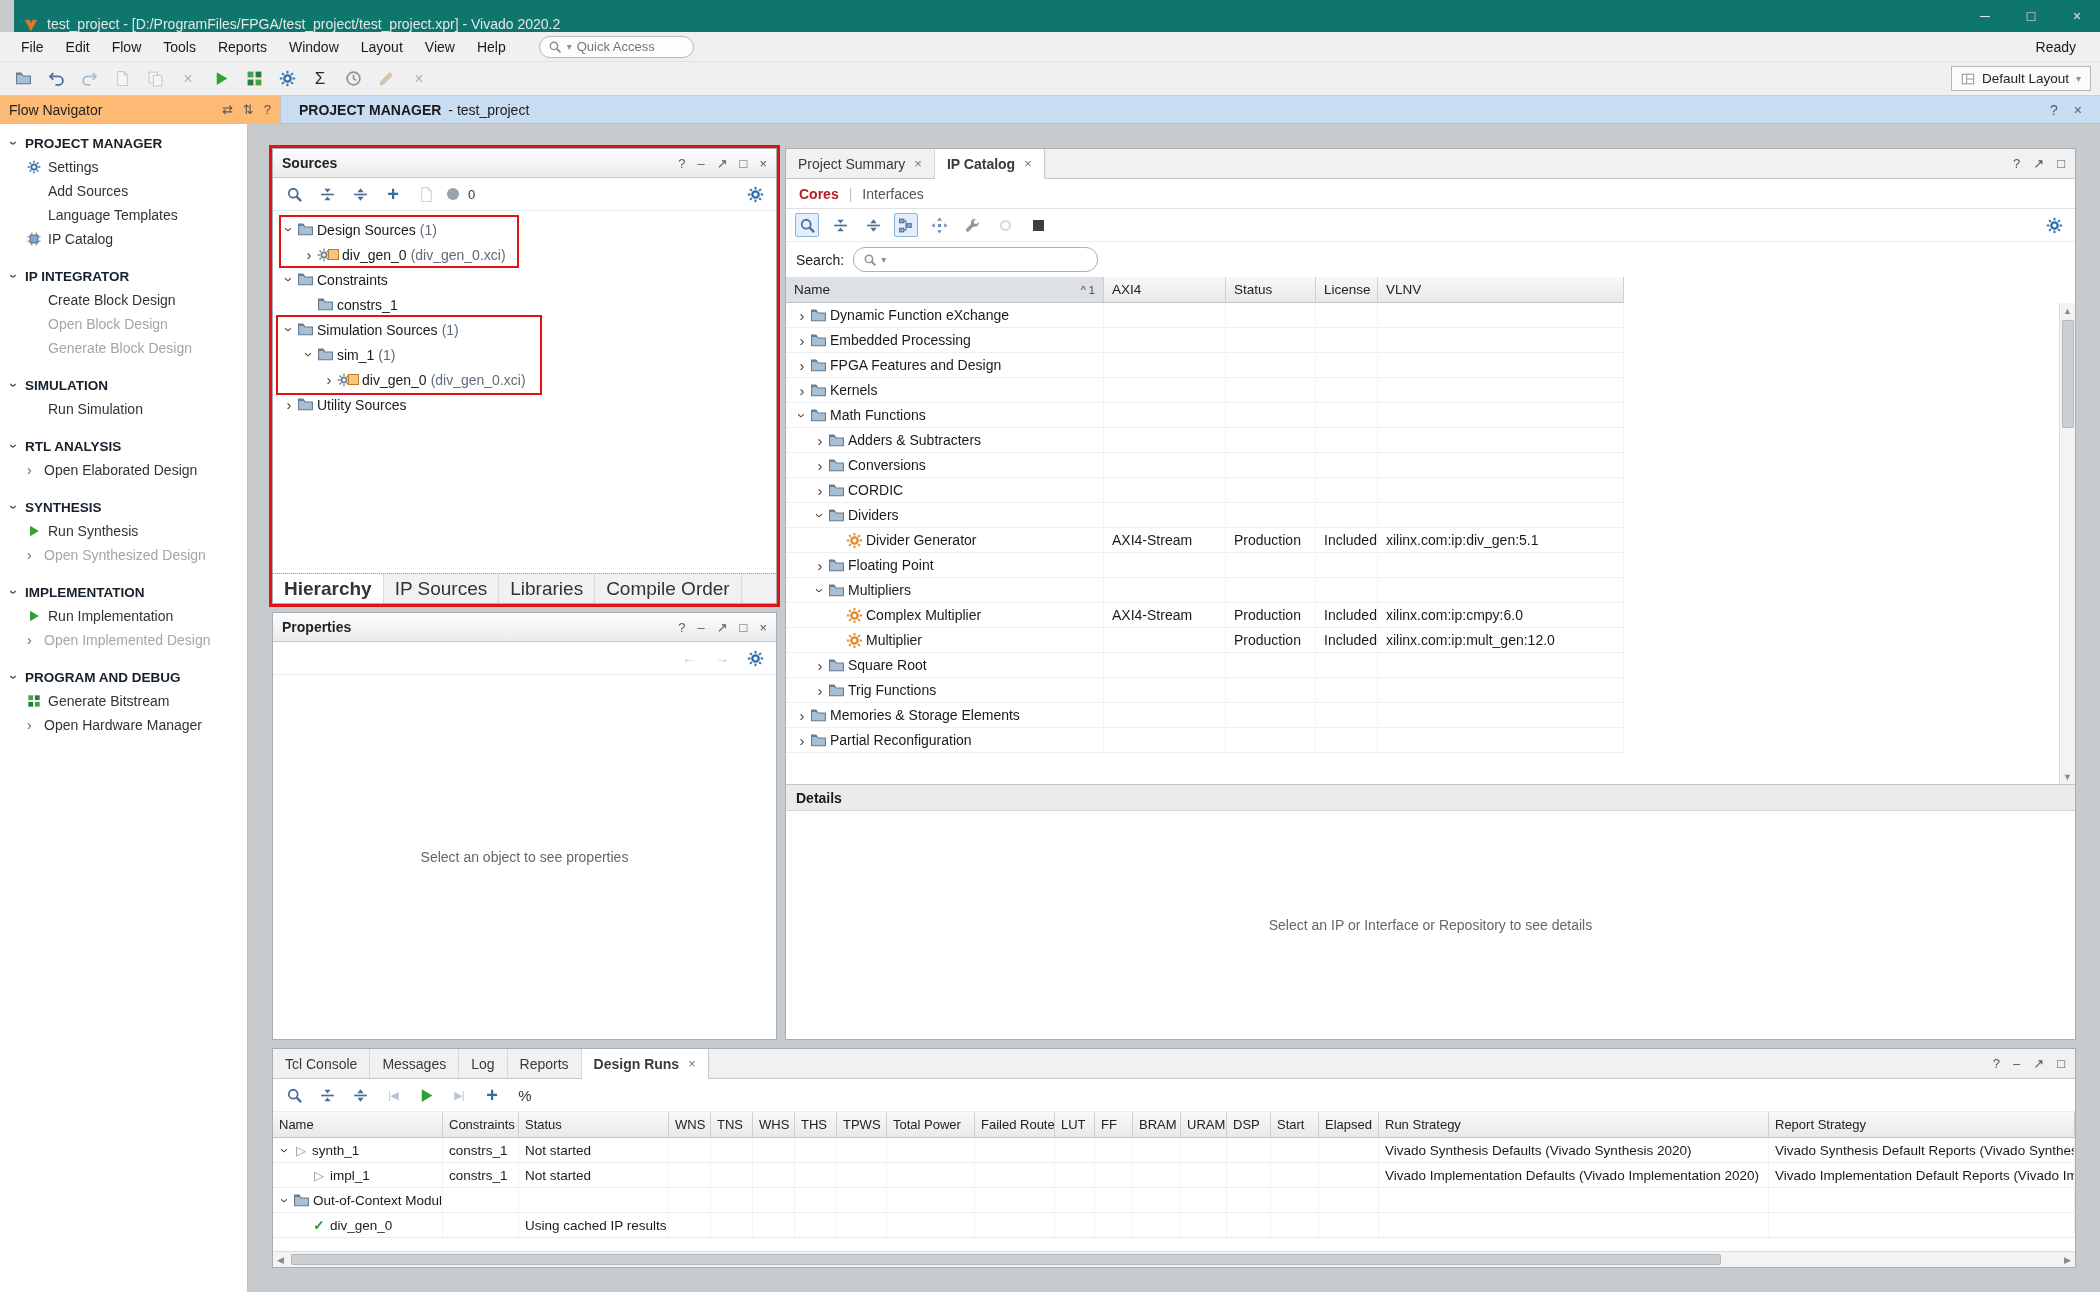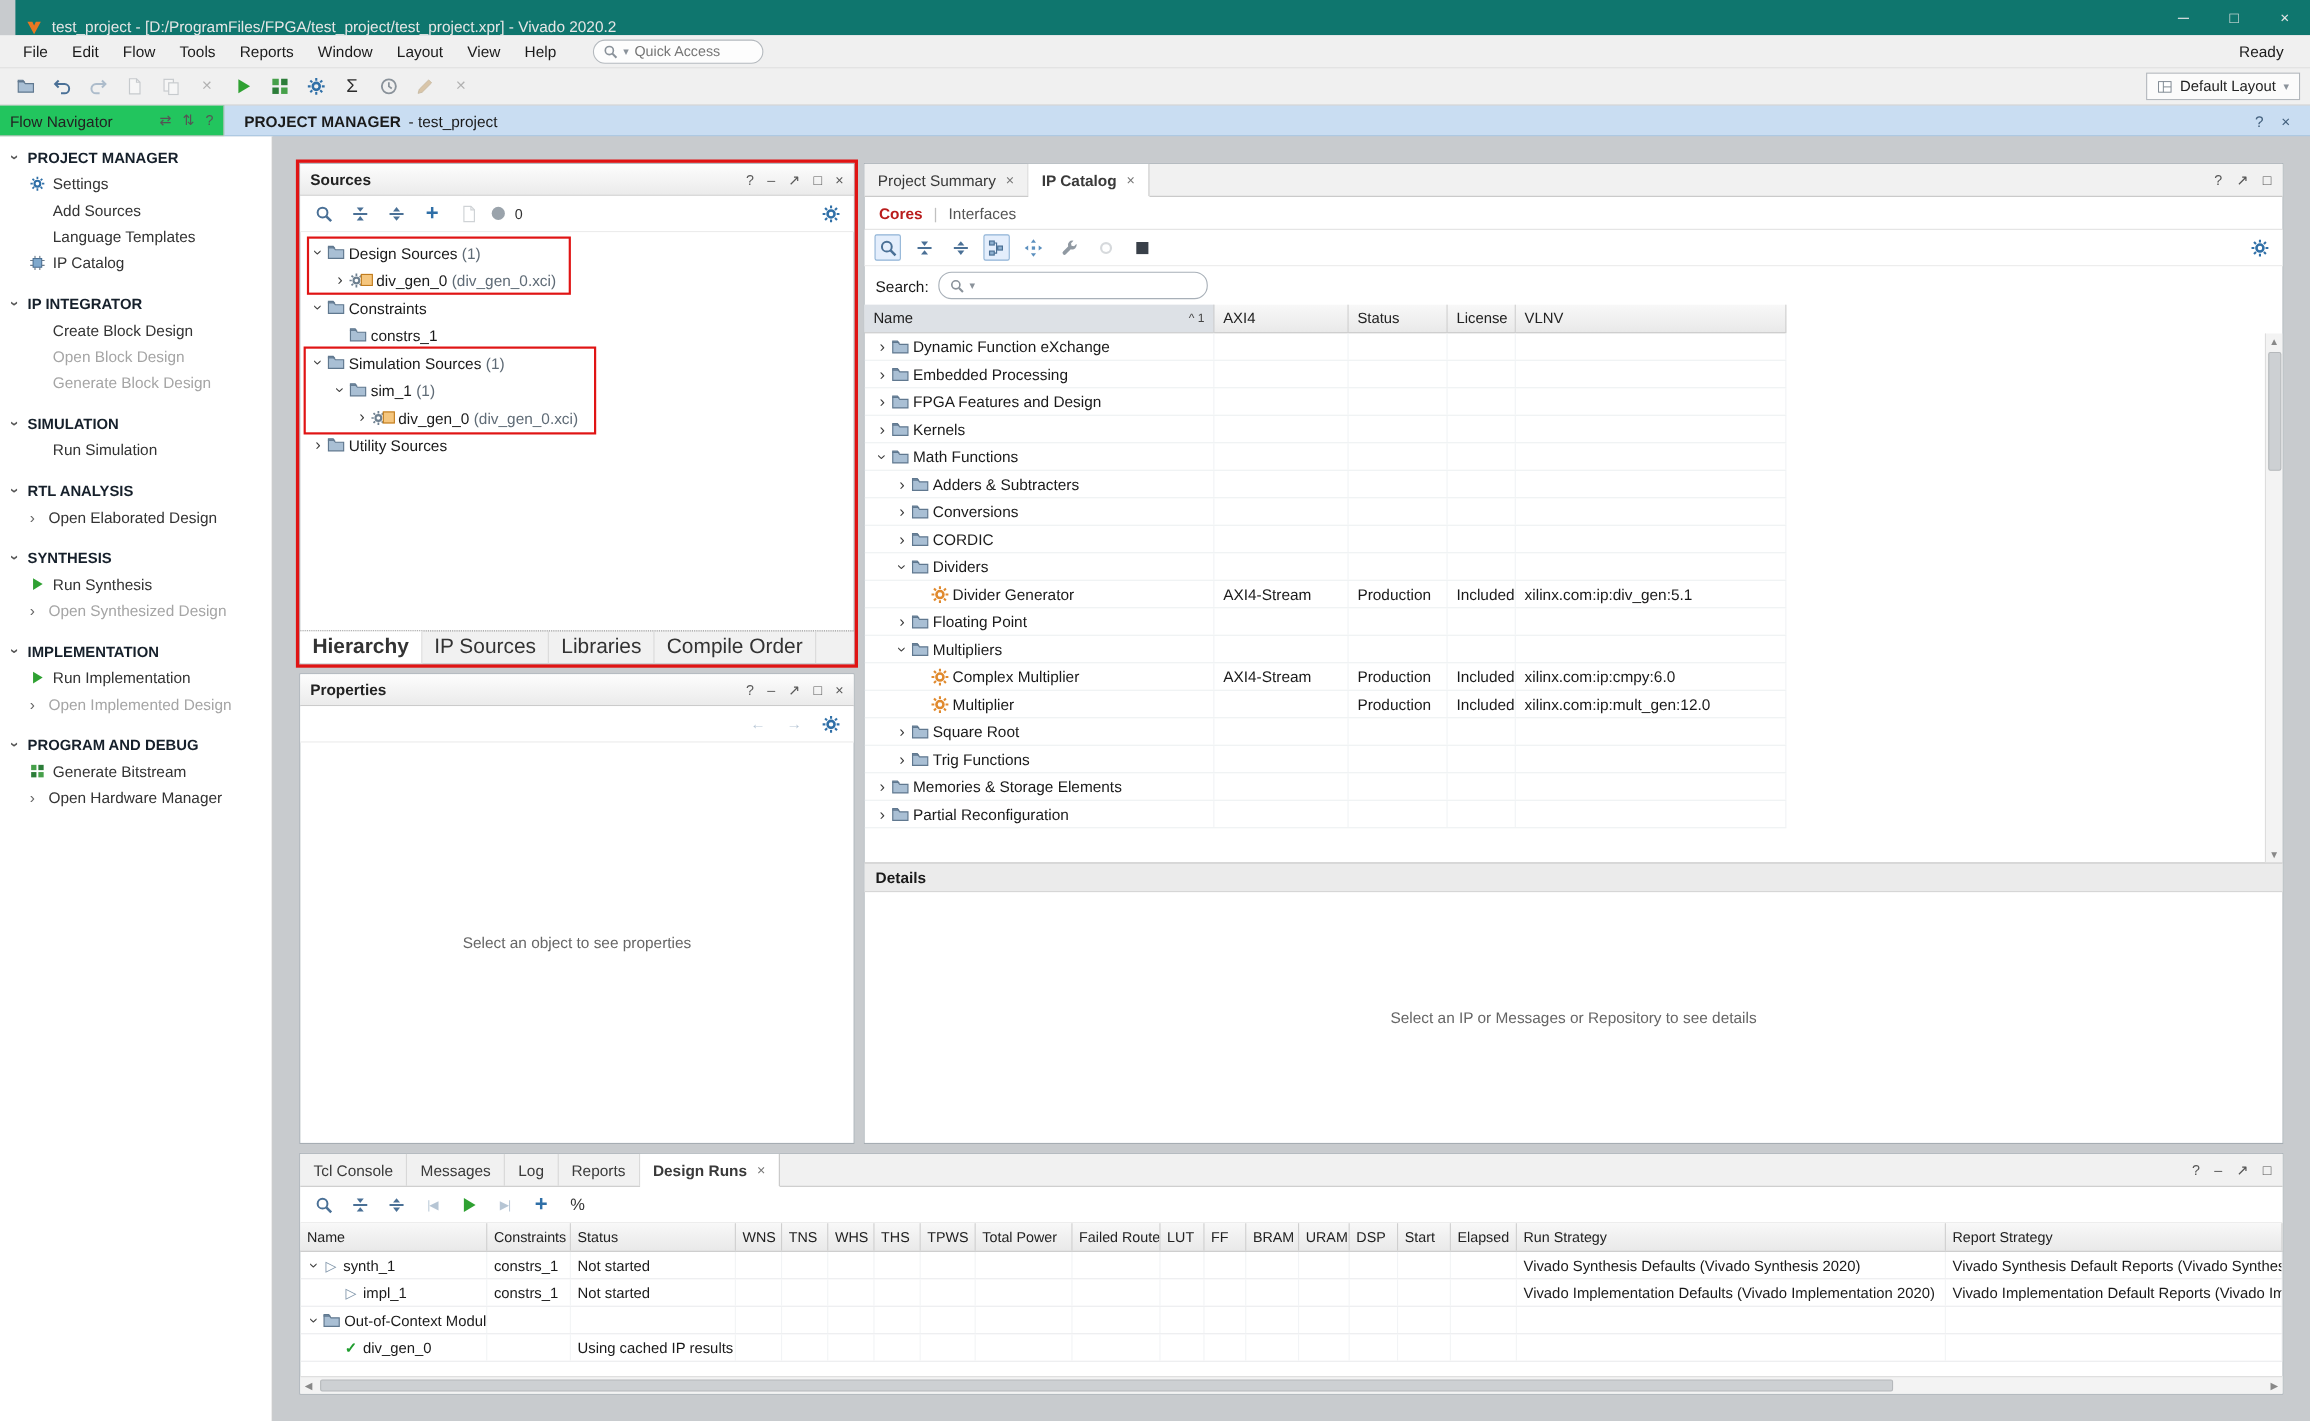--- a/index.html
+++ b/index.html
@@ -27,21 +27,21 @@
   
   .toolbar { height:34px; flex:none; background:#f0f0f0; border-bottom:1px solid #cdcdcd; display:flex; align-items:center; gap:5px; padding:0 9px; }
   .tbtn { width:28px; height:26px; display:flex; align-items:center; justify-content:center; border-radius:2px; }
   .tbtn.disabled, .tb.disabled { opacity:.4; }
   .sigma { font-size:17px; color:#2b2b2b; }
   .layout-select { margin-left:auto; height:25px; border:1px solid #b2b7bc; background:#fbfbfb; display:flex; align-items:center; gap:7px; padding:0 9px; font-size:13.5px; color:#222; }
   .caret { font-size:10px; color:#8a929a; }
 
   
   .header-row { height:28px; flex:none; display:flex; }
-  .fn-header { width:204px; flex:none; background:#22c55e; border-bottom:1px solid #c2c2c2; border-right:1px solid #c2c2c2; display:flex; align-items:center; padding:0 9px; color:#222; }
+  .fn-header { width:281px; flex:none; background:#fdba74; border-bottom:1px solid #c2c2c2; border-right:1px solid #c2c2c2; display:flex; align-items:center; padding:0 9px; color:#222; }
   .fnh-icons { margin-left:auto; display:flex; gap:10px; color:#555; font-size:13px; }
   .context-bar { flex:1; background:#c9ddf2; border-bottom:1px solid #a3c0dc; display:flex; align-items:center; padding:0 18px; gap:7px; }
   .ctx-bold { font-weight:bold; }
   .ctx-icons { margin-left:auto; color:#44617e; display:flex; gap:16px; font-size:14px; }
 
   
   .body-row { flex:1; display:flex; min-height:0; }
   .sidebar { width:248px; flex:none; background:#fff; border-right:1px solid #c2c2c2; overflow:hidden; padding-top:5px; }
   .fn-section { margin-bottom:11px; }
   .fn-sec-header { display:flex; align-items:center; gap:6px; padding:6px 9px 4px; font-weight:bold; font-size:13.5px; color:#16202b; }
@@ -990,21 +990,21 @@
               <span class="vs-arrow">▲</span>
               <span class="vs-thumb"></span>
               <span class="vs-spacer"></span>
               <span class="vs-arrow">▼</span>
             </div>
           </div>
           <div class="details-header">
             <span>Details</span>
           </div>
           <div class="details-body">
-            <span>Select an IP or Messages or Repository to see details</span>
+            <span>Select an IP or Interface or Repository to see details</span>
           </div>
         </section>
       </div>
 
       <section class="panel runs-panel">
         <div class="doc-tabs">
           <div class="tabs-strip" id="runs-tabs">
               <div class="dtab">
                 <span>Tcl Console</span>
               </div>

